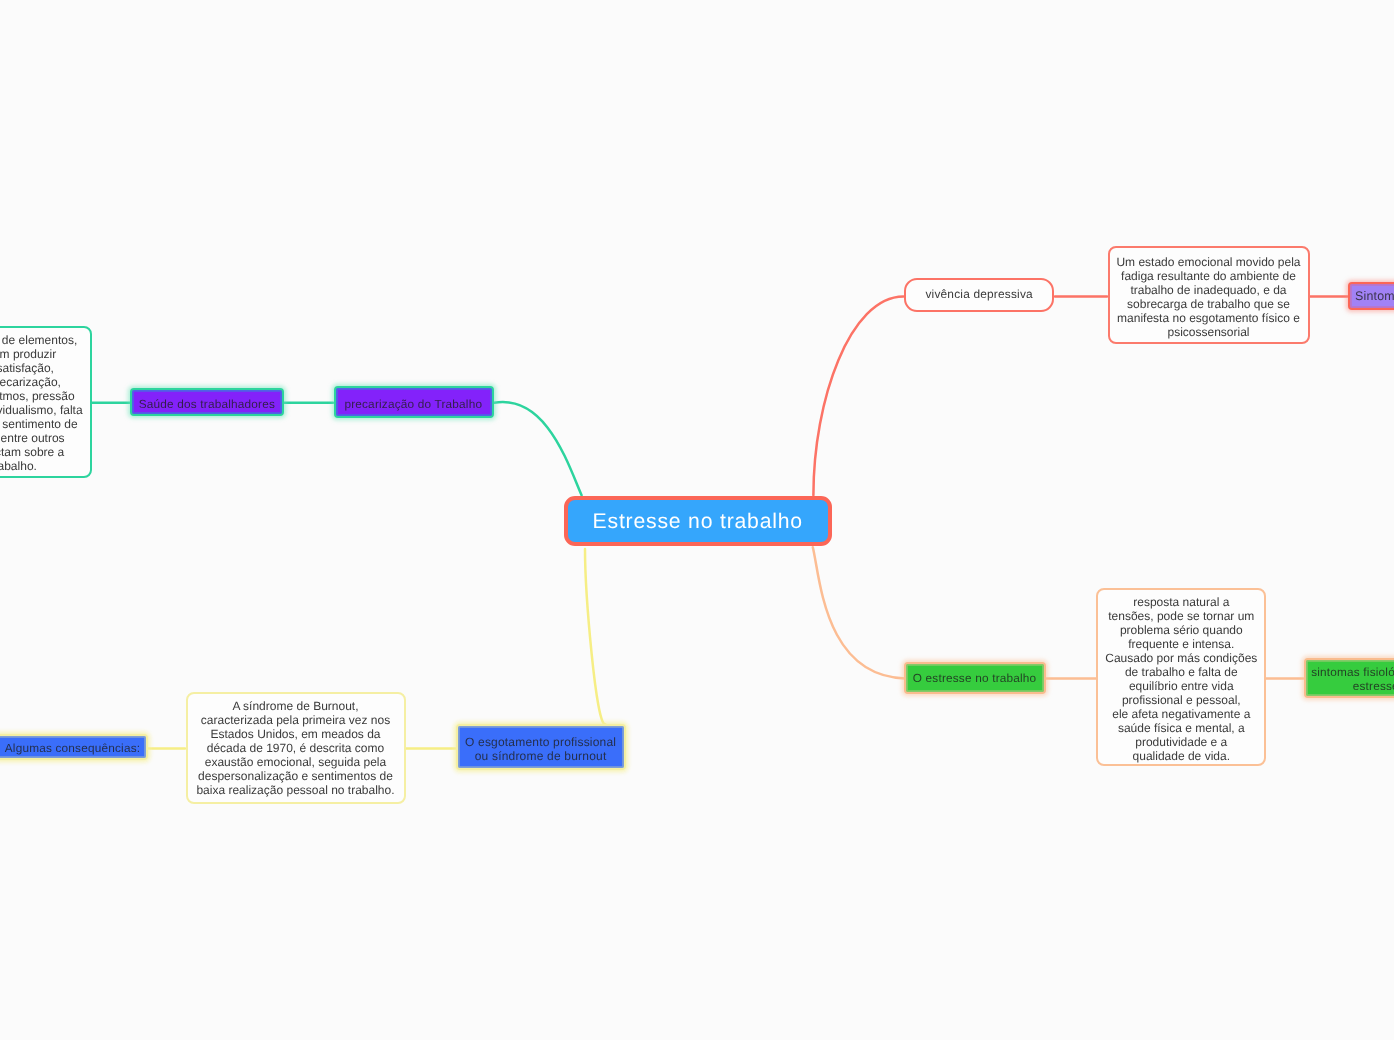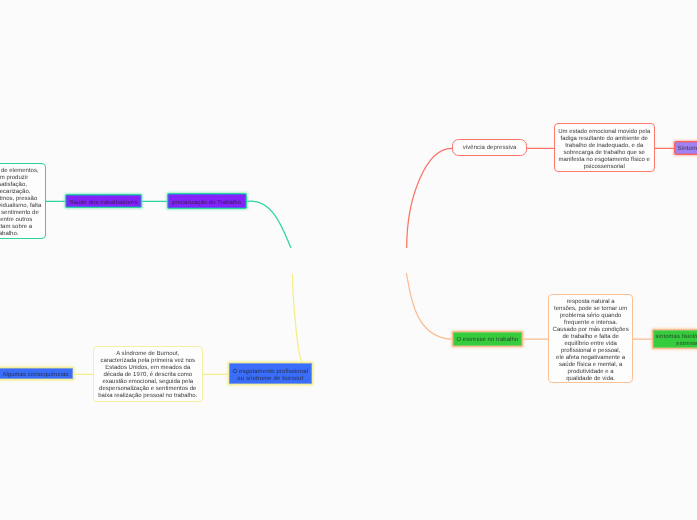--- a/index.html
+++ b/index.html
@@ -65,20 +65,23 @@
       <path d="M 522.9 339.2 L 548 339.2" fill="none" stroke="#fcbd93" stroke-width="1.25" stroke-linecap="round"></path>
       <path d="M 633 339.2 L 651.7 339.2" fill="none" stroke="#fcbd93" stroke-width="1.25" stroke-linecap="round"></path>
     </g>
     <g>
       <path d="M 292.5 274.5 C 292.5 296 298 364 302.7 362.2" fill="none" stroke="#f6ee85" stroke-width="1.25" stroke-linecap="round"></path>
       <path d="M 227.9 374.3 L 202.5 374.3" fill="none" stroke="#f6ee85" stroke-width="1.25" stroke-linecap="round"></path>
       <path d="M 92.5 374.3 L 73.4 374.3" fill="none" stroke="#f6ee85" stroke-width="1.25" stroke-linecap="round"></path>
     </g>
   </svg>
 
+  <div class="node central">
+    <span class="txt">Estresse no trabalho</span>
+  </div>
 
   <div class="node chip chip-purple-green" style="left:65.3px;top:194.1px;width:76.3px;height:14px;">
     <span class="txt">Saúde dos trabalhadores</span>
   </div>
 
   <div class="node chip chip-purple-green" style="left:166.5px;top:193.2px;width:80.3px;height:15.9px;">
     <span class="txt">precarização do Trabalho</span>
   </div>
 
   <div class="node card card-green" style="left:-45.4px;top:163px;width:91px;height:76px;">

